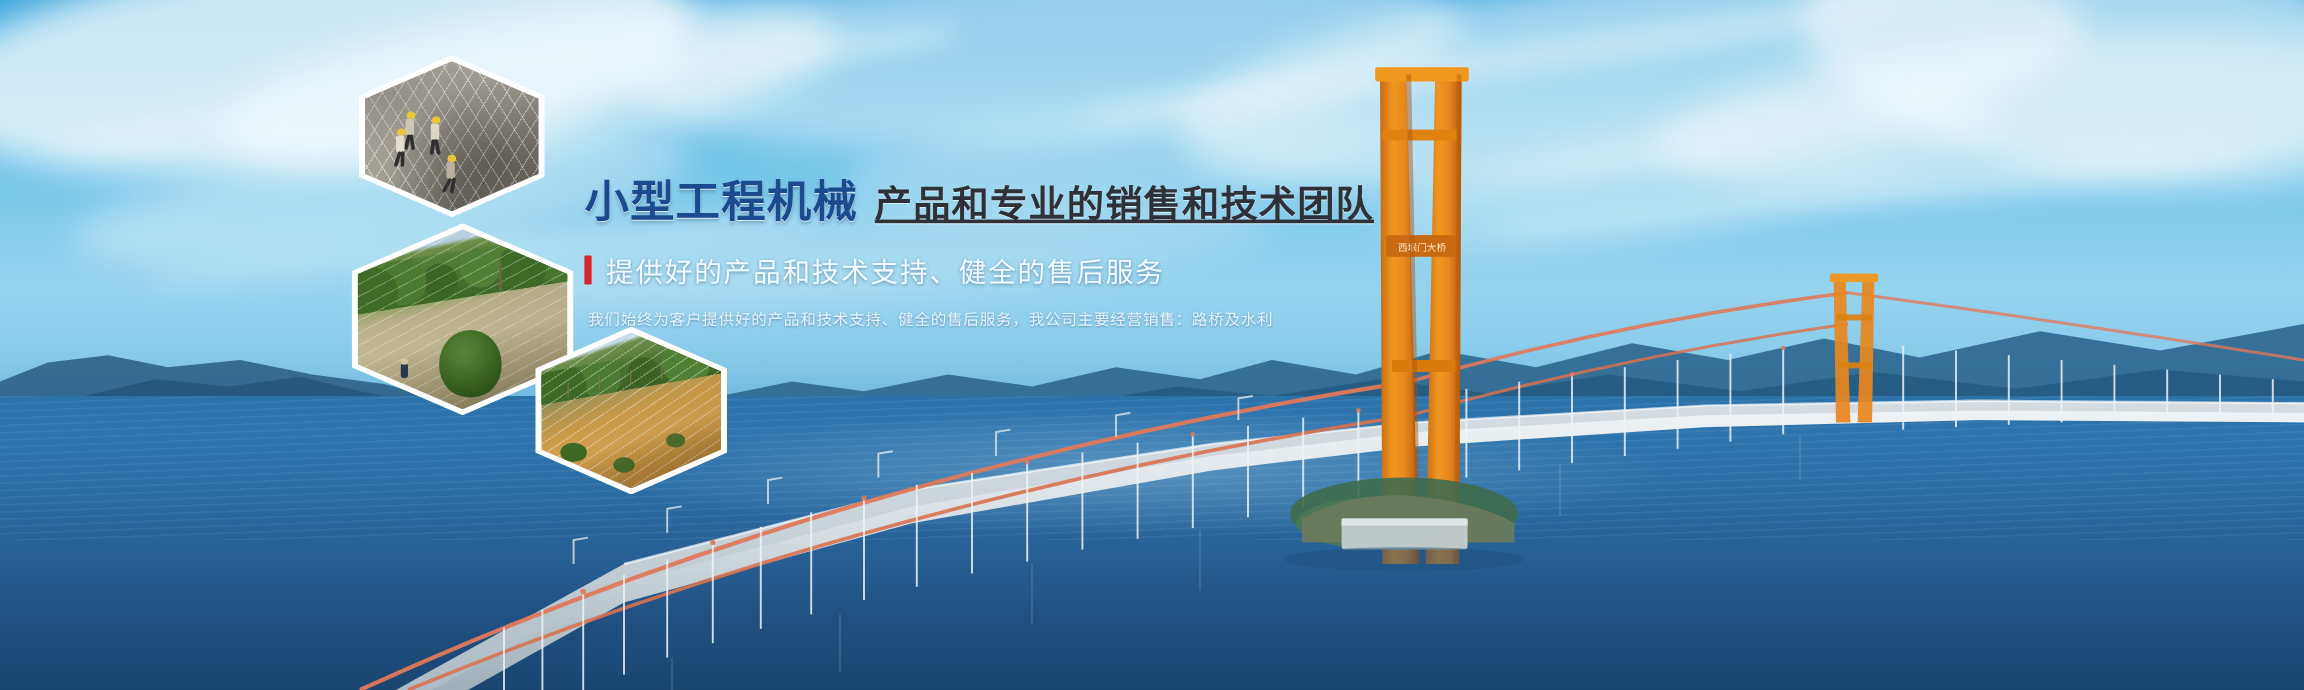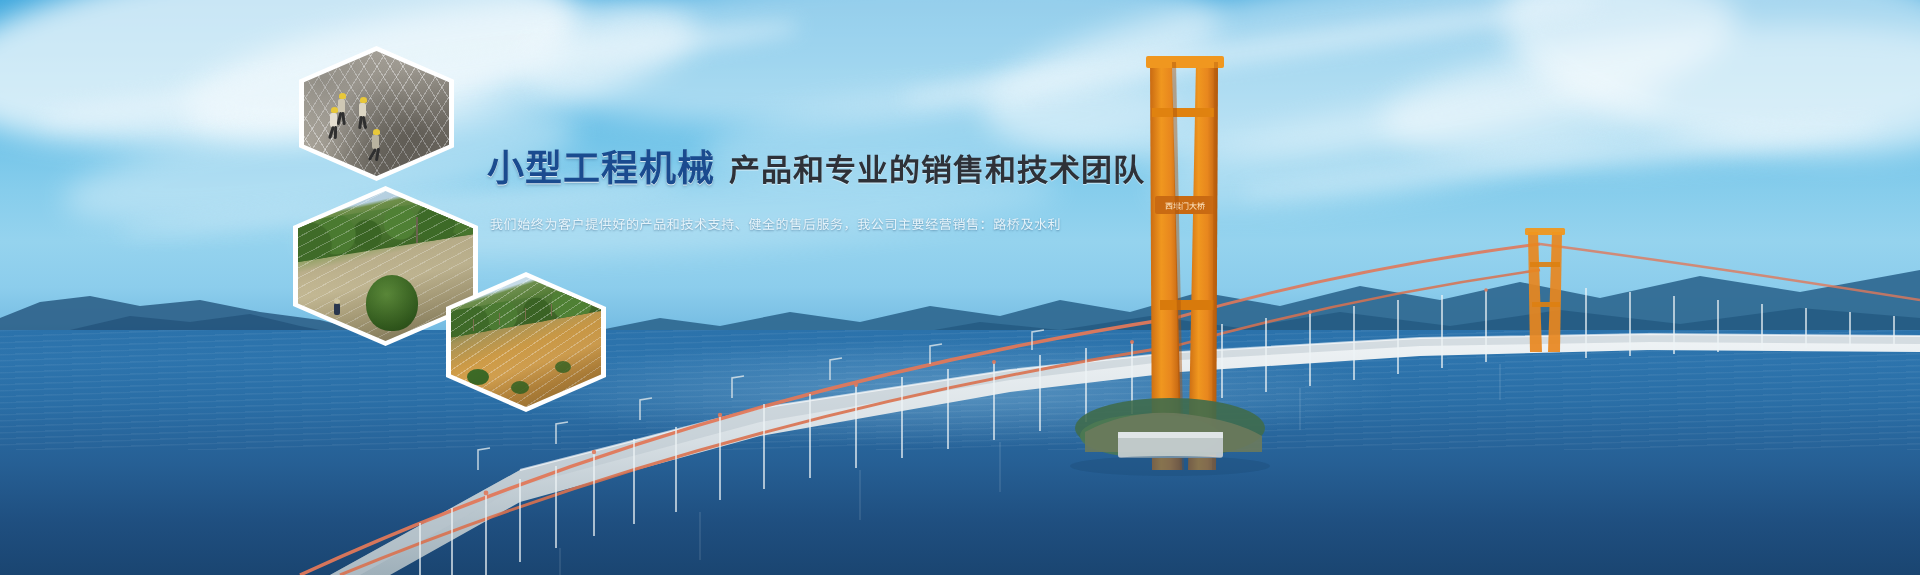--- a/index.html
+++ b/index.html
@@ -133,30 +133,31 @@
     display:flex;align-items:baseline;gap:14px;white-space:nowrap;
     line-height:1;
   }
   .h-main{
     font-size:37px;font-weight:bold;color:#1a4b8f;letter-spacing:1px;
     text-shadow:0 1px 0 rgba(255,255,255,.75),0 2px 3px rgba(10,40,80,.28);
   }
   .h-sub{
     font-size:31px;font-weight:bold;color:#2e3138;letter-spacing:1px;
     text-shadow:0 1px 0 rgba(255,255,255,.55);
+    text-decoration:underline;
   }
   .subhead{
     display:flex;align-items:center;gap:12px;margin-top:21px;white-space:nowrap;
   }
   .accent-bar{width:6px;height:24px;background:#d8232a;flex:0 0 auto;border-radius:1px;}
   .subhead-text{
     font-size:23px;color:#f2fbff;letter-spacing:1.5px;
     text-shadow:0 1px 3px rgba(10,45,85,.45);
   }
-  .desc{margin-top:28px;padding-left:3px;}
+  .desc{margin-top:16px;padding-left:3px;}
   .desc-line{
     font-size:13px;color:#e6f4fb;letter-spacing:.6px;line-height:19px;
     text-shadow:0 1px 2px rgba(10,45,85,.42);
   }
   .desc-line.u{text-decoration:underline;text-underline-offset:2px;}
 </style>
 </head>
 <body>
 
 <div class="banner">
@@ -421,20 +422,24 @@
     </div>
   </div>
 
   <div class="copy">
 
     <div class="headline">
       <span class="h-main">小型工程机械</span>
       <span class="h-sub">产品和专业的销售和技术团队</span>
     </div>
 
+    <div class="subhead">
+      <span class="accent-bar"></span>
+      <span class="subhead-text">提供好的产品和技术支持、健全的售后服务</span>
+    </div>
 
     <div class="desc">
       <div class="desc-line">我们始终为客户提供好的产品和技术支持、健全的售后服务，我公司主要经营销售：路桥及水利</div>
     </div>
 
   </div>
 
 </div>
 
 </body></html>

